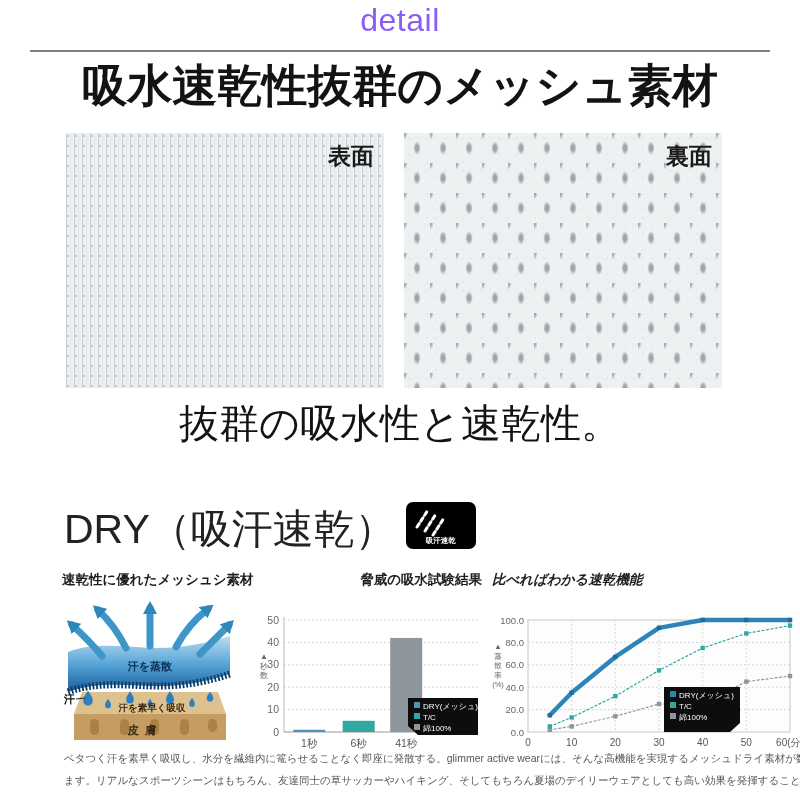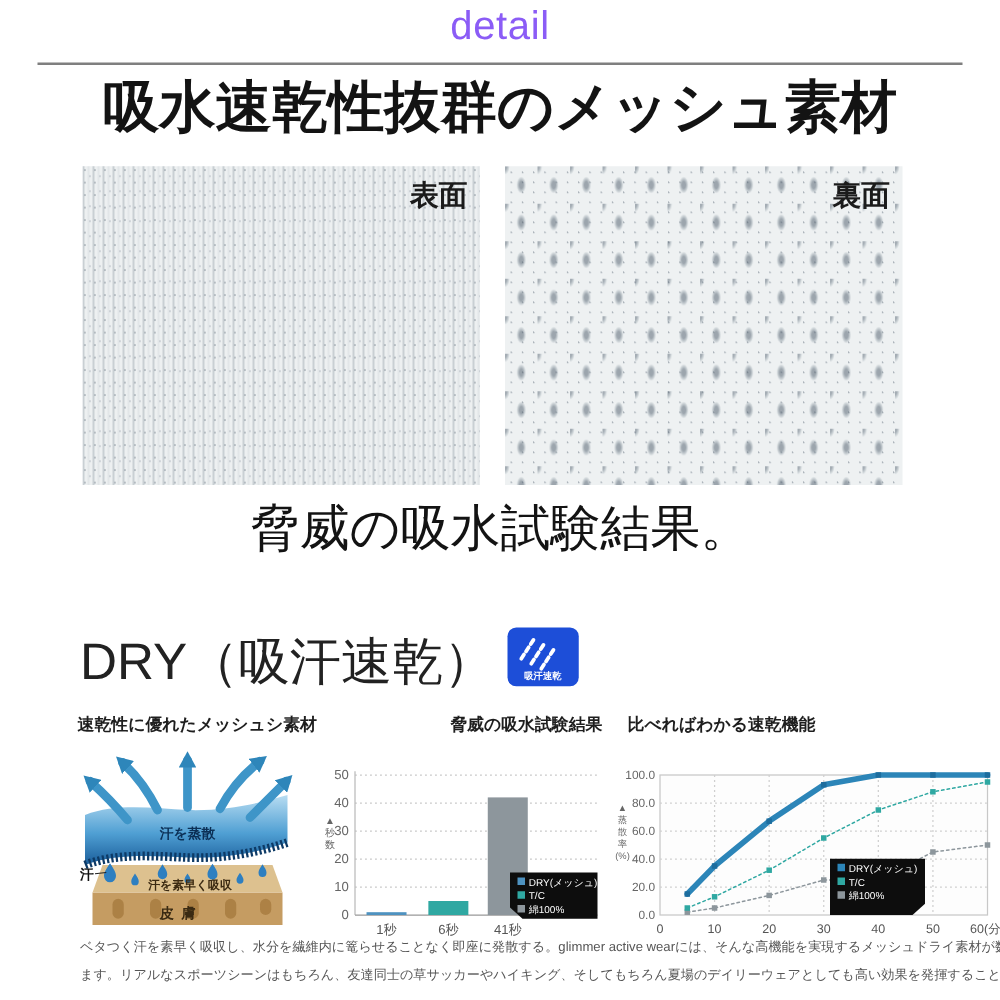--- a/index.html
+++ b/index.html
@@ -32,34 +32,34 @@
     background-size:26px 30px,26px 30px,9px 8px;}
   .swatch-label{position:absolute;top:8px;right:10px;font-size:23px;font-weight:700;color:#1b1b1b;}
 
   
   .intro{position:absolute;top:399px;left:0;width:100%;text-align:center;
     font-size:40px;font-weight:500;line-height:48px;color:#131313;}
 
   
   .dry-row{position:absolute;top:502px;left:64px;display:flex;gap:10px;}
   .dry-heading{font-size:41px;font-weight:500;color:#222;}
-  .dry-badge{position:relative;width:57px;height:47px;background:#1d4ed8;border-radius:7px;flex:0 0 auto;}
+  .dry-badge{position:relative;width:70px;height:47px;background:#000000;border-radius:7px;flex:0 0 auto;}
   .dry-badge svg{position:absolute;top:0;left:0;}
   .dry-badge-label{position:absolute;bottom:3px;left:0;width:100%;text-align:center;
     font-size:7.5px;font-weight:700;color:#fff;}
 
   
   .panel{position:absolute;top:571px;}
   .panel-title{font-size:13.5px;font-weight:700;color:#1e1e1e;line-height:18px;white-space:nowrap;}
   .panel-diagram{left:62px;width:182px;}
   .panel-diagram svg.mesh{margin-top:3px;}
   .panel-bar{left:250px;width:232px;text-align:right;}
   .panel-bar .chart{margin-top:22px;}
   .panel-line{left:488px;width:312px;}
-  .panel-line .panel-title{margin-left:14px;}
+  .panel-line .panel-title{margin-left:4px;font-style:italic;}
   .panel-line .chart{margin-top:22px;}
 
   
   .footer{position:absolute;top:748px;left:64px;width:710px;font-size:10.5px;color:#565656;
     line-height:21.5px;white-space:nowrap;}
 </style>
 </head>
 <body>
 
 <div class="page">
@@ -70,21 +70,21 @@
   <h1 class="hero-heading">吸水速乾性抜群のメッシュ素材</h1>
 
   <div class="swatch swatch-back">
     <span class="swatch-label">裏面</span>
   </div>
   <div class="swatch swatch-front">
     <span class="swatch-label">表面</span>
   </div>
 
   <div class="intro">
-    <div>脅威の吸水試験結果。</div>
+    <div>抜群の吸水性と速乾性。</div>
   </div>
 
   <div class="dry-row">
     <span class="dry-heading">DRY（吸汗速乾）</span>
     <span class="dry-badge">
       <svg width="47" height="47" viewBox="0 0 47 47">
         <g stroke="#ffffff" stroke-width="3" stroke-dasharray="4,3" stroke-linecap="round">
           <line x1="11" y1="25" x2="22" y2="8"></line>
           <line x1="19" y1="29" x2="30" y2="12"></line>
           <line x1="27" y1="33" x2="38" y2="16"></line>

